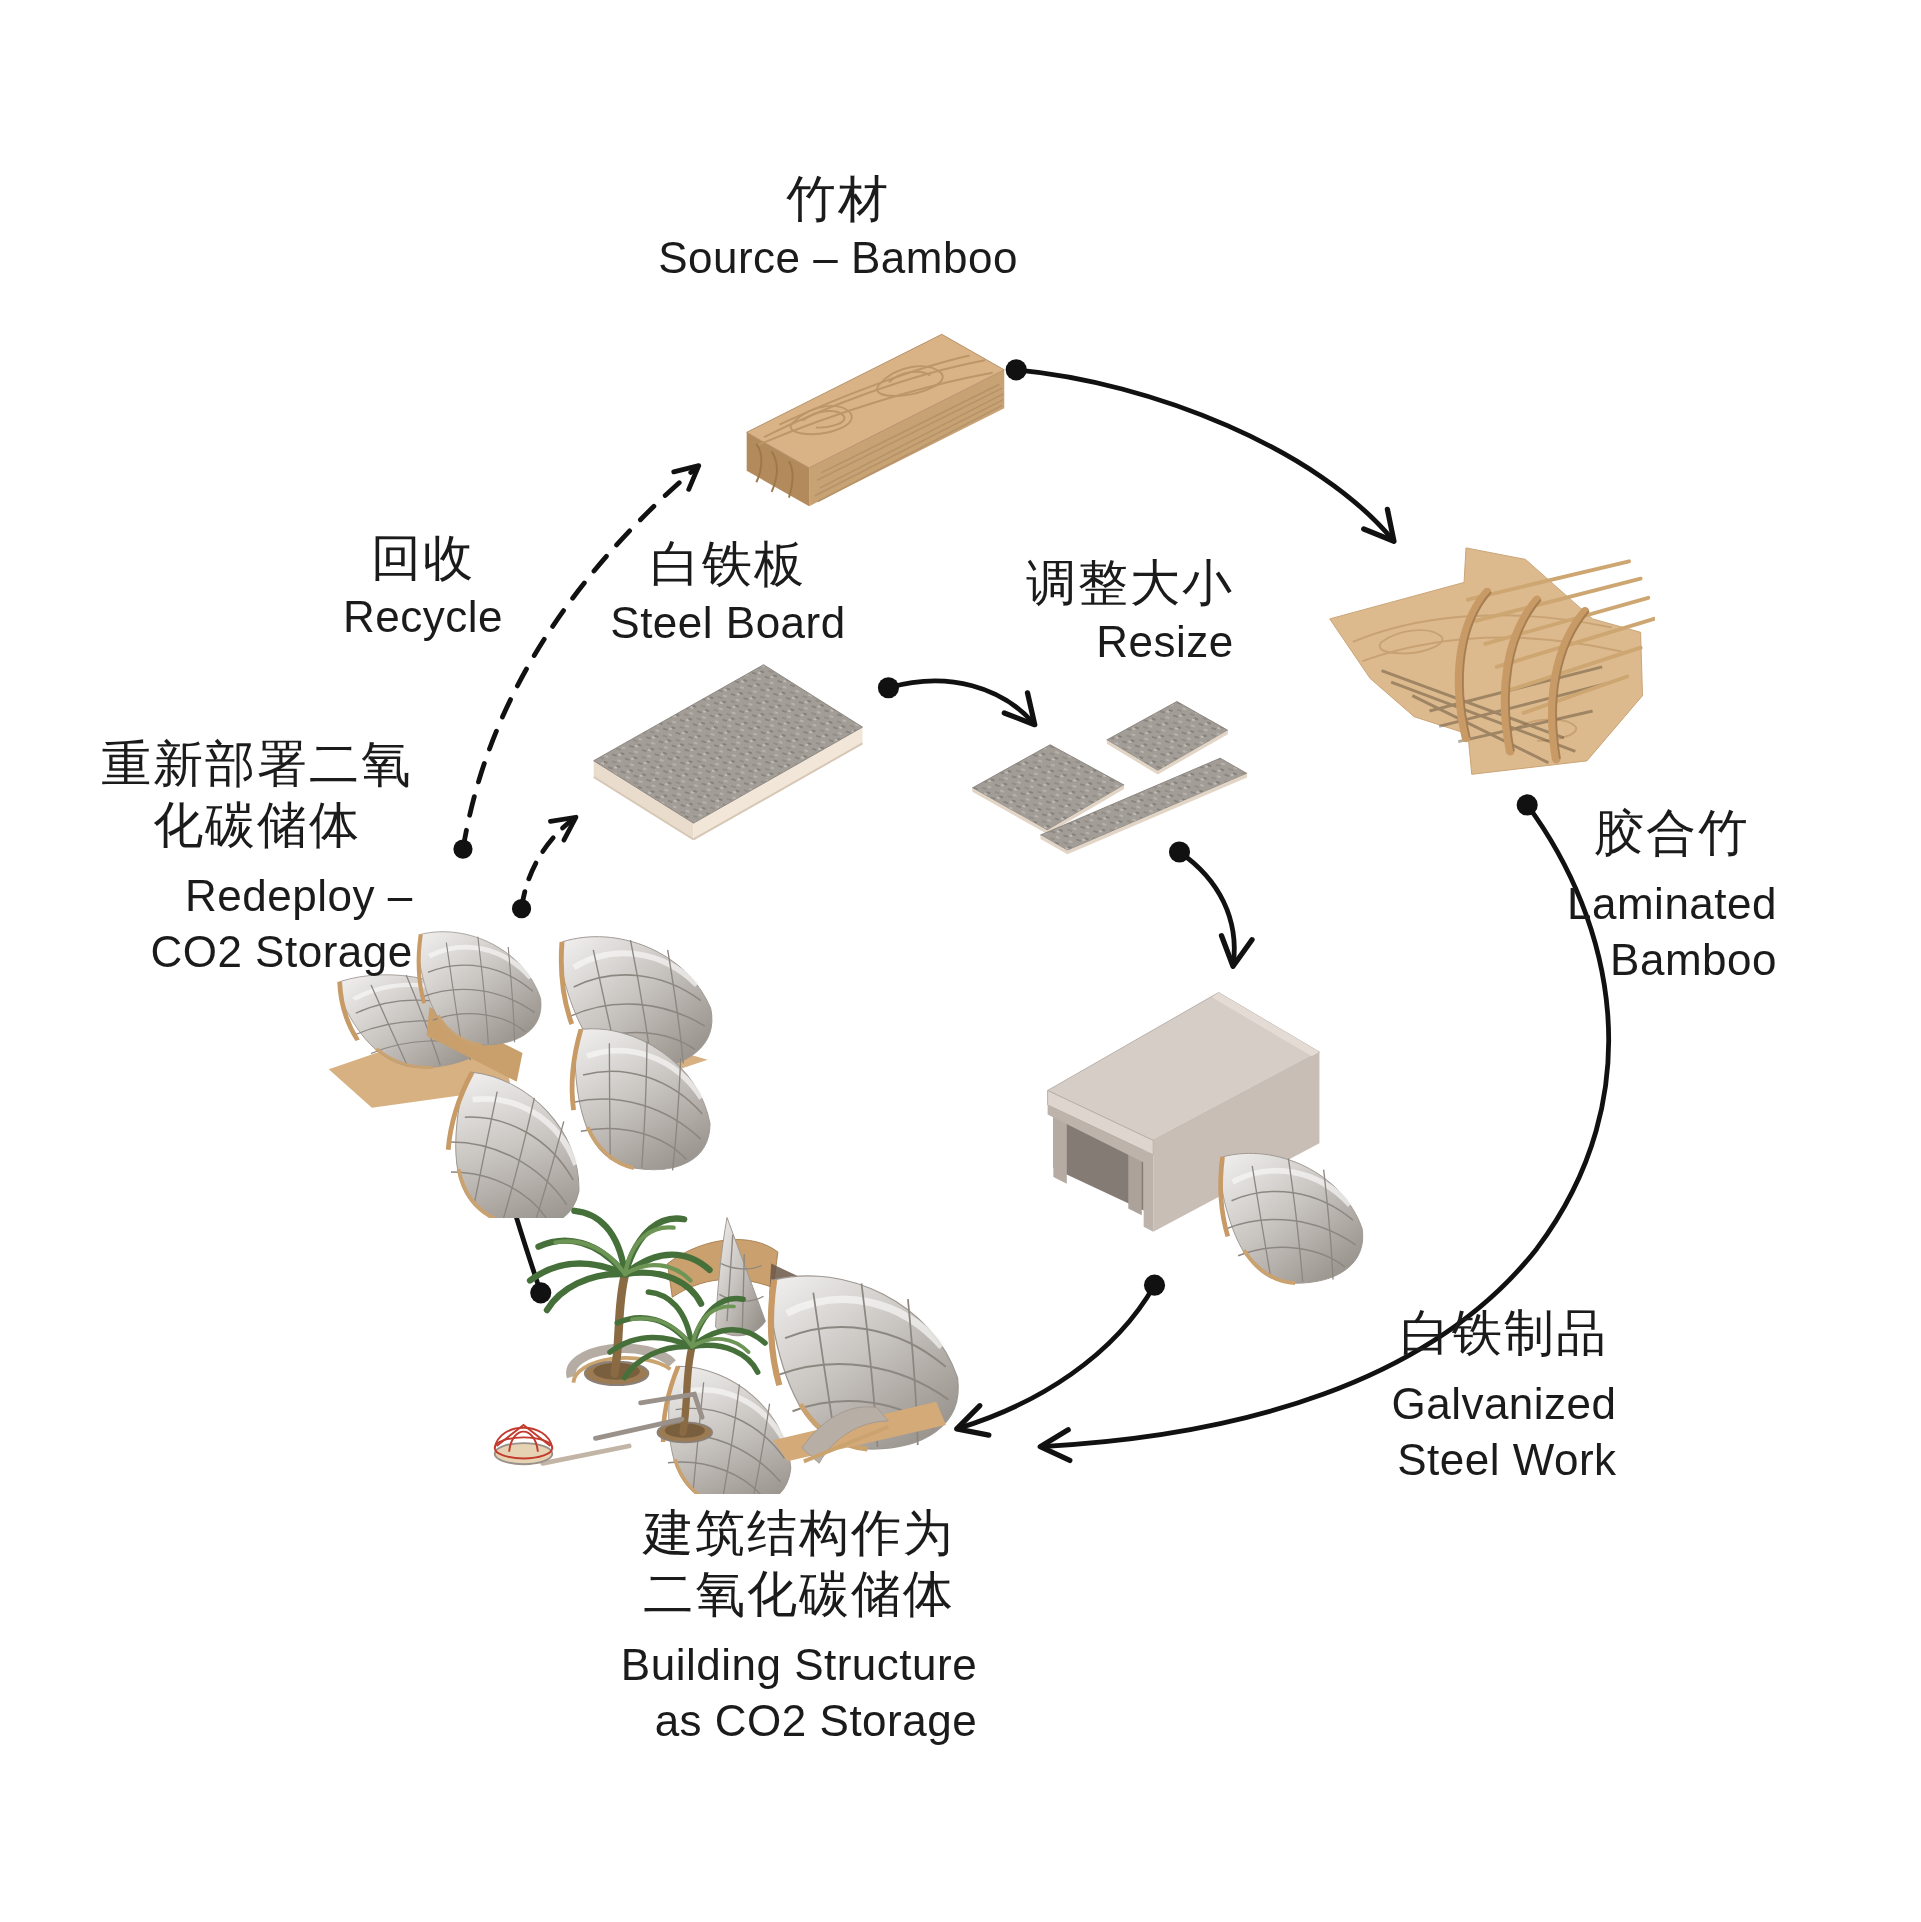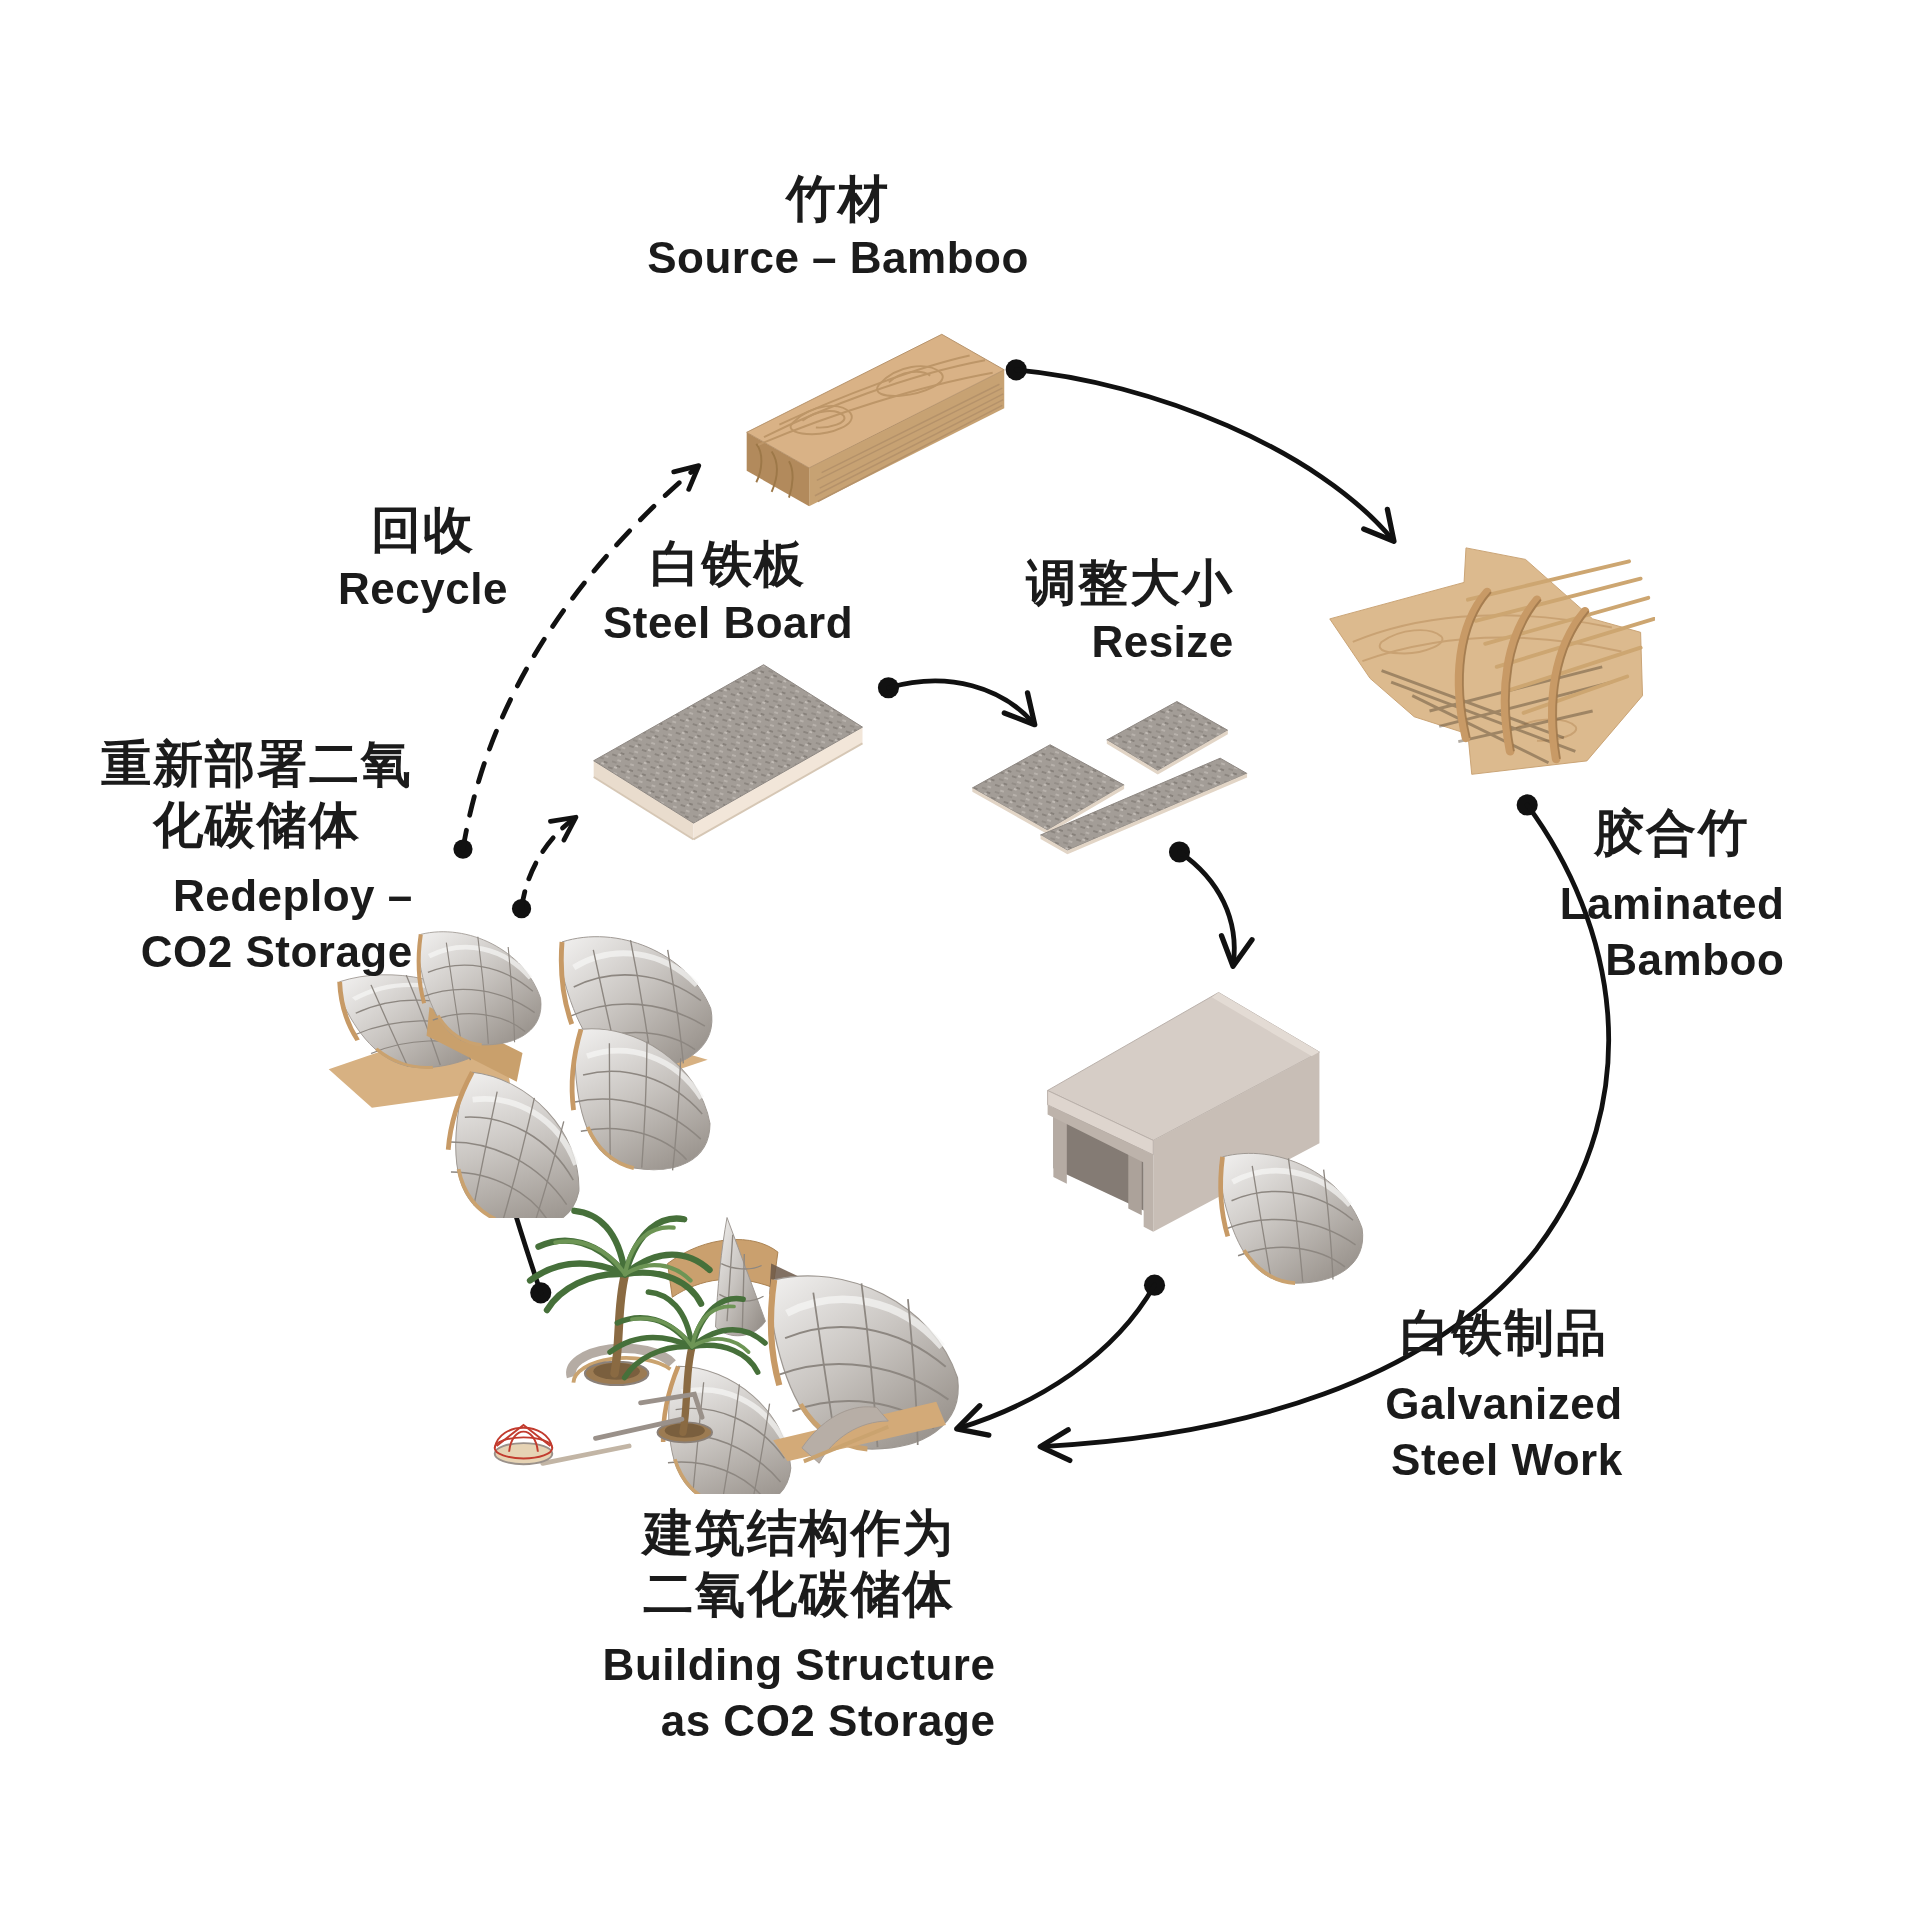--- a/index.html
+++ b/index.html
@@ -2,21 +2,21 @@
 <html><head>
 <meta charset="utf-8">
 <style>
   html,body{margin:0;padding:0;background:#ffffff;}
   body{width:1921px;height:1922px;position:relative;overflow:hidden;
        font-family:"Liberation Sans", sans-serif;color:#1b1b1b;}
   #canvas{position:absolute;inset:0;}
   .ill{position:absolute;}
   .arrows{position:absolute;left:0;top:0;}
   .label{position:absolute;text-align:center;transform:translateX(-50%);
-         font-weight:700;white-space:nowrap;}
+         font-weight:400;white-space:nowrap;}
   .zh{font-size:50px;line-height:61px;letter-spacing:1.9px;}
   .en{font-size:44px;line-height:56px;letter-spacing:0.5px;text-align:right;}
   .en.gap{margin-top:12px;}
 </style>
 </head>
 <body>
 
 <div id="canvas">
 
   <svg width="0" height="0" style="position:absolute" aria-hidden="true">
@@ -256,21 +256,21 @@
       <path d="M25 256 C28 228 52 228 55 256"></path>
       <path d="M12 250 L40 228 L68 250"></path>
     </g>
   </svg>
 
   <div class="label" style="left:838px;top:169px">
     <div class="zh">竹材</div>
     <div class="en">Source – Bamboo</div>
   </div>
 
-  <div class="label" style="left:423px;top:500px">
+  <div class="label" style="left:423px;top:528px">
     <div class="zh">回收</div>
     <div class="en">Recycle</div>
   </div>
 
   <div class="label" style="left:1130px;top:553px">
     <div class="zh">调整大小</div>
     <div class="en">Resize</div>
   </div>
 
   <div class="label" style="left:728px;top:534px">

